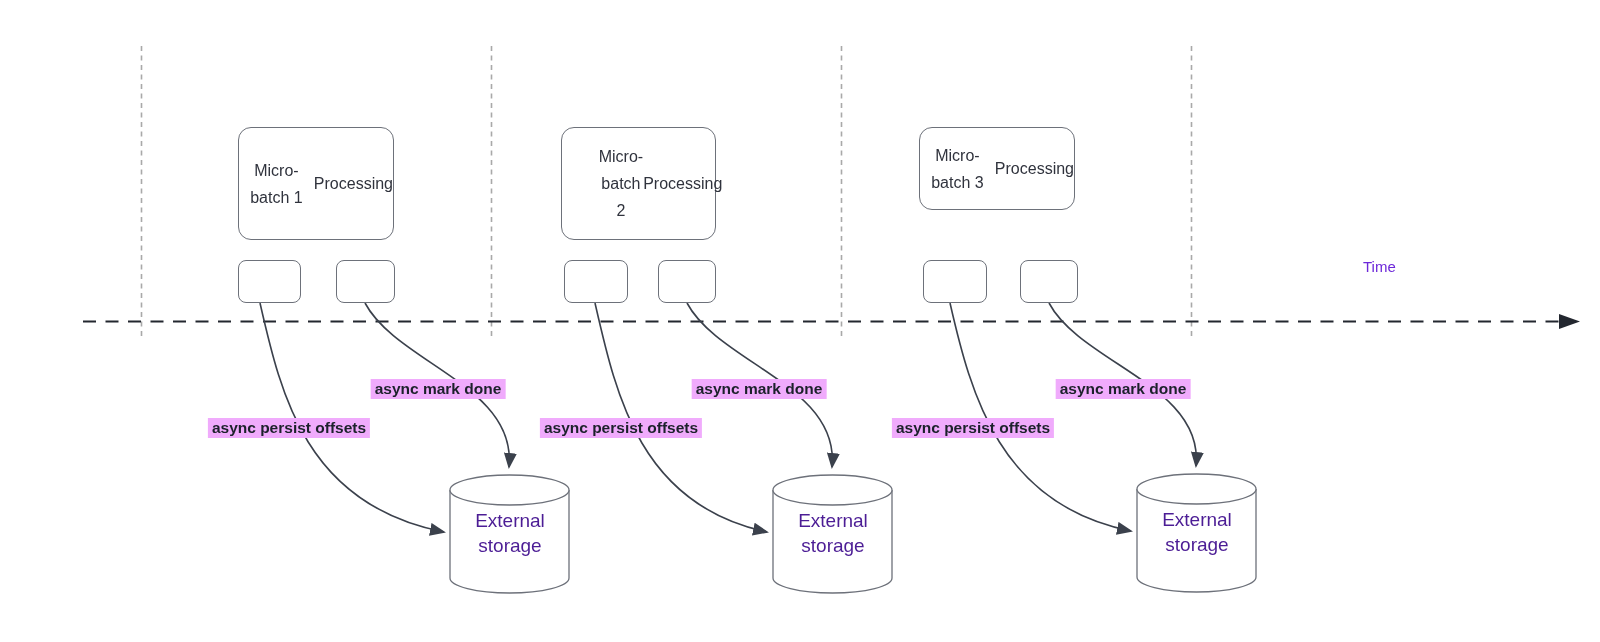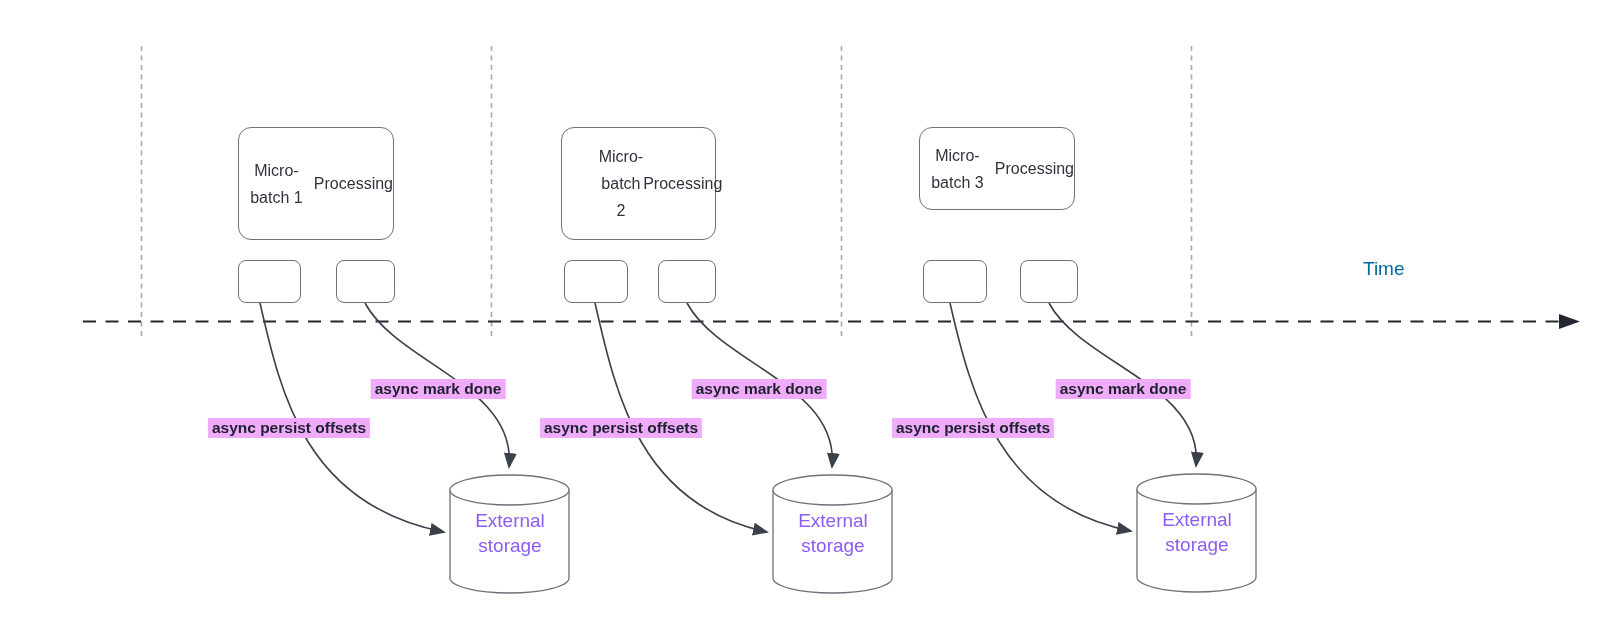--- a/index.html
+++ b/index.html
@@ -46,26 +46,26 @@
     color: #1c212b;
     padding: 1px 4px;
     white-space: nowrap;
   }
   .storage-label {
     position: absolute;
     width: 120px;
     text-align: center;
     font-size: 19px;
     line-height: 25px;
-    color: #8b5cf6;
+    color: #4c1d95;
   }
   .time-label {
     position: absolute;
-    font-size: 19px;
-    color: #0369a1;
+    font-size: 15px;
+    color: #6d28d9;
     white-space: nowrap;
     text-align: center;
   }
 </style>
 </head>
 <body>
 
 <div class="canvas">
 
   <svg class="layer-svg" width="1600" height="642" viewBox="0 0 1600 642">

